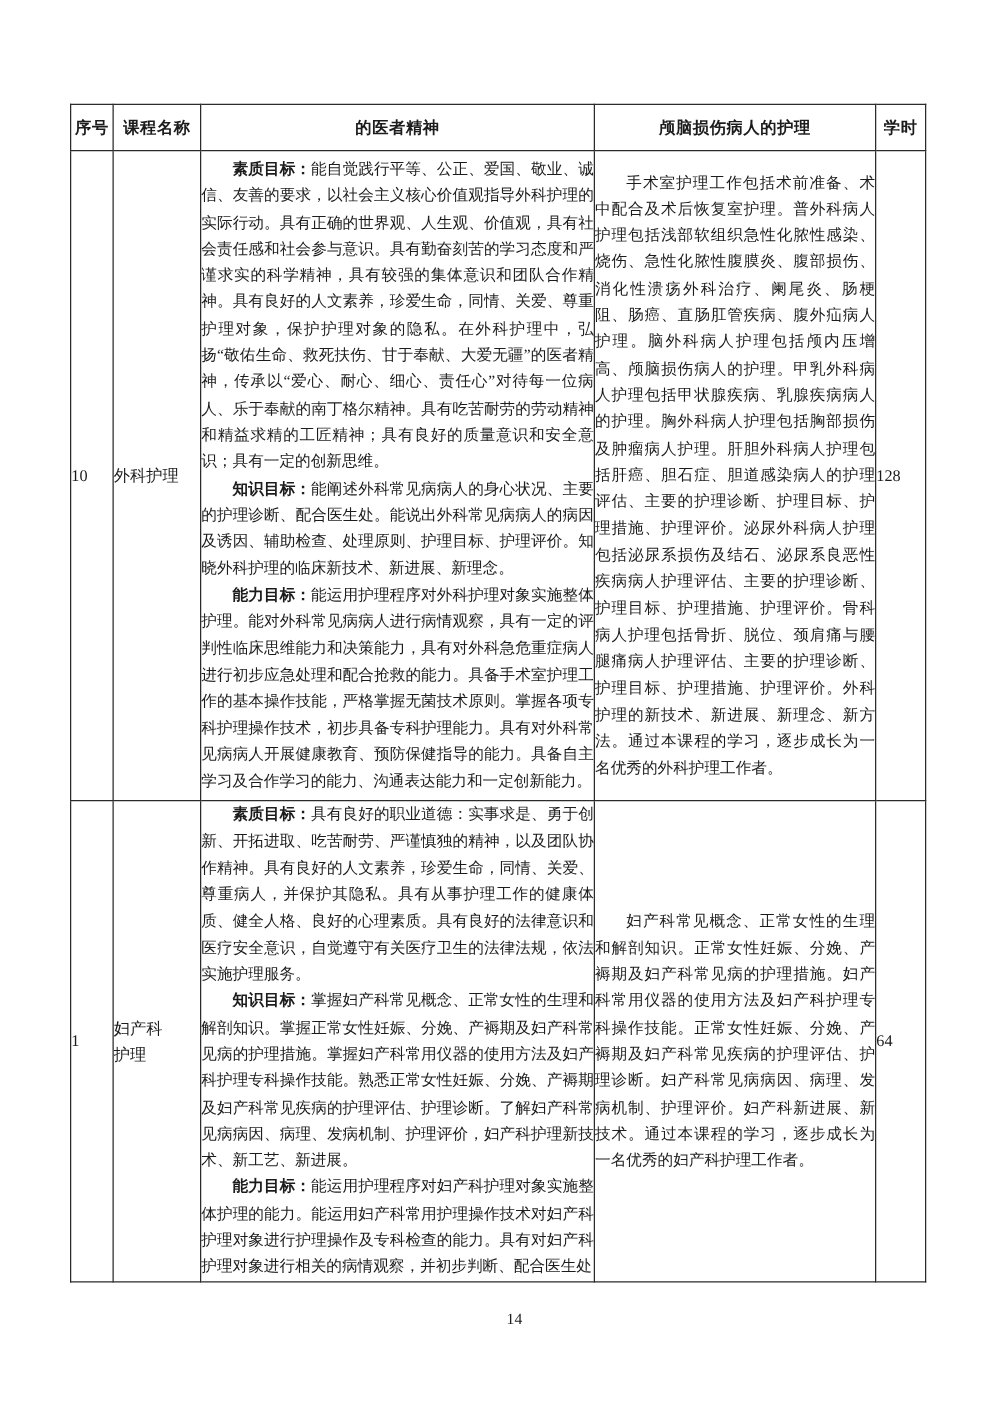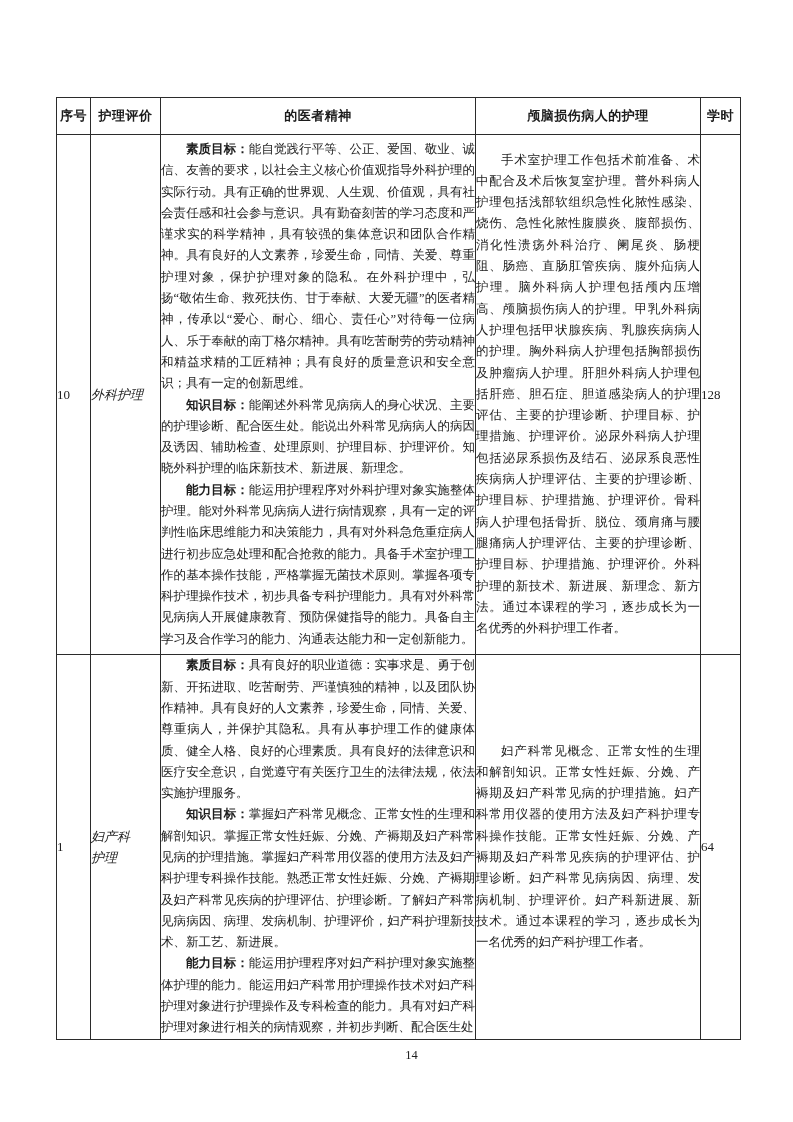--- a/index.html
+++ b/index.html
@@ -13,42 +13,42 @@
   }
   .page {
     position: relative;
     width: 793px;
     height: 1122px;
     overflow: hidden;
   }
   table.syllabus {
     position: absolute;
     left: 56px;
-    top: 97px;
+    top: 83px;
     width: 684px;
     border-collapse: collapse;
     table-layout: fixed;
   }
   table.syllabus td, table.syllabus th {
     border: 1px solid #2b2b2b;
     padding: 0;
     vertical-align: middle;
   }
   th.hdr {
     height: 36px;
     font-size: 13px;
     font-weight: bold;
     text-align: center;
     letter-spacing: 0.5px;
   }
   td.num-cell, td.course-cell, td.hours-cell {
     font-size: 13px;
     vertical-align: middle;
   }
-  td.course-cell { white-space: pre-line; line-height: 21px; font-style: italic; }
+  td.course-cell { white-space: pre-line; line-height: 21px; }
   td.text-cell {
     vertical-align: top;
     padding: 4px 7px 4px 7px;
   }
   td.text-cell p {
     margin: 0;
     font-size: 12.5px;
     line-height: 21.3px;
     text-align: justify;
     text-indent: 2em;
@@ -72,21 +72,21 @@
     <colgroup>
       <col style="width:34px">
       <col style="width:70px">
       <col style="width:315px">
       <col style="width:225px">
       <col style="width:40px">
     </colgroup>
     <thead>
       <tr>
         <th class="hdr">序号</th>
-        <th class="hdr">护理评价</th>
+        <th class="hdr">课程名称</th>
         <th class="hdr">的医者精神</th>
         <th class="hdr">颅脑损伤病人的护理</th>
         <th class="hdr">学时</th>
       </tr>
     </thead>
     <tbody>
       <tr style="height:520px;">
         <td class="num-cell">10</td>
         <td class="course-cell">外科护理</td>
         <td class="text-cell">

